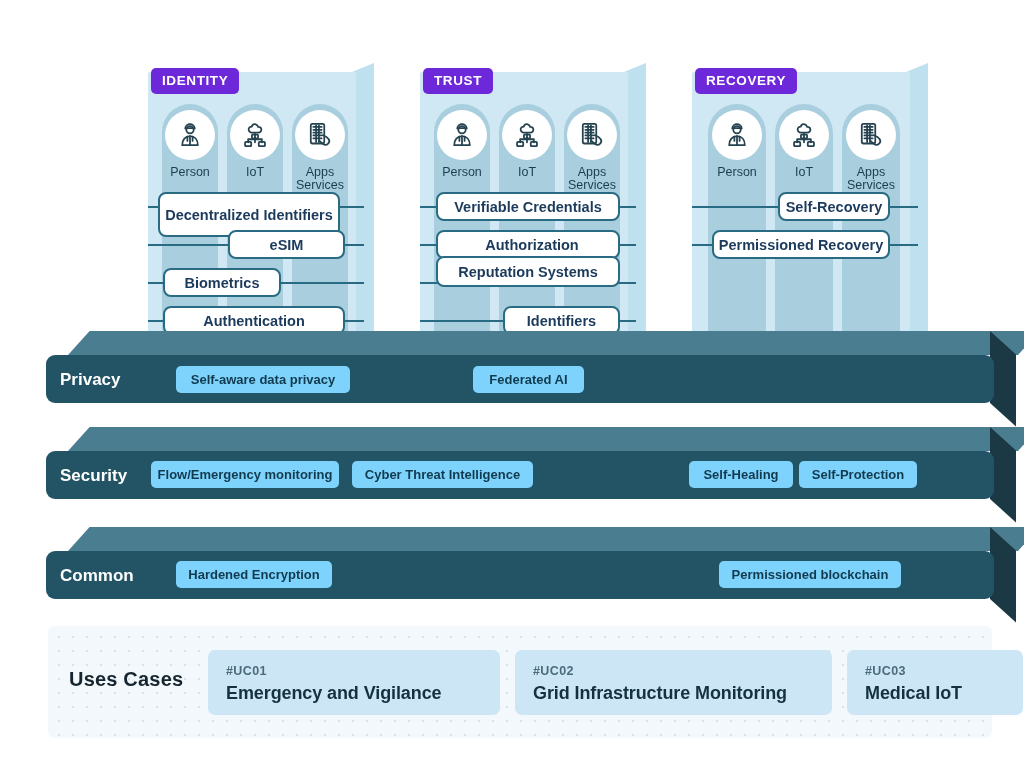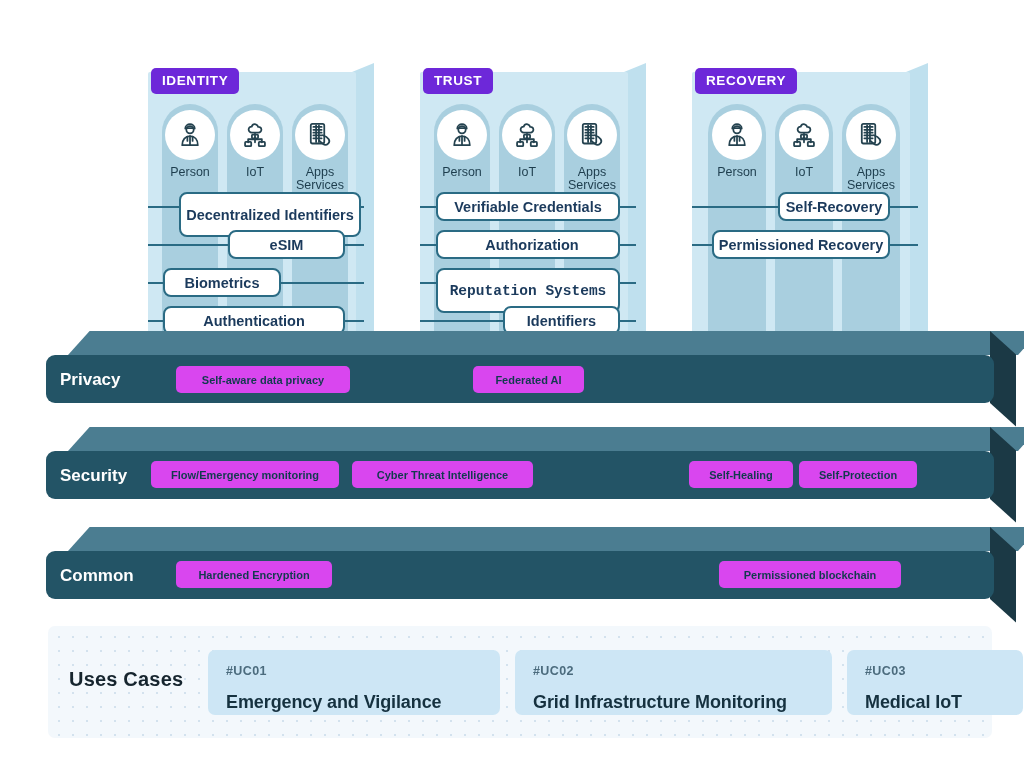--- a/index.html
+++ b/index.html
@@ -91,24 +91,24 @@
   }
   .slab-label{
     position:absolute;
     color:#ffffff;
     font-size:17px;
     font-weight:bold;
     z-index:34;
   }
   .chip{
     position:absolute;
-    background:#d946ef;
+    background:#7dd3fc;
     border-radius:5px;
     color:#123a4e;
-    font-size:11px;
+    font-size:13px;
     font-weight:bold;
     display:flex;align-items:center;justify-content:center;
     z-index:34;
     white-space:nowrap;
     padding:0 10px;
     box-sizing:border-box;
   }
 
   
   #usecases{
@@ -127,21 +127,21 @@
   }
   .uc-card{
     position:absolute;
     background:#cde6f5;
     border-radius:7px;
     box-sizing:border-box;
     padding:14px 18px 0 18px;
   }
   .uc-id{
     font-size:12.5px;font-weight:bold;color:#4b6b7d;letter-spacing:.4px;
-    margin-bottom:14px;
+    margin-bottom:5px;
   }
   .uc-name{
     font-size:18px;font-weight:bold;color:#15313f;letter-spacing:-.1px;
   }
   svg.ico{display:block;}
 </style>
 </head>
 <body>
 
 <div id="stage">
@@ -209,21 +209,21 @@
     <div class="col-label" style="left:140px;top:94px;width:64px;white-space:pre-line;">Apps
 Services</div>
 
     <div class="pillar-tag" style="left:3px;top:-4px;">IDENTITY</div>
   </div>
 
   <div class="connector" style="left:148px;top:206px;width:216px;"></div>
   <div class="connector" style="left:148px;top:244px;width:216px;"></div>
   <div class="connector" style="left:148px;top:282px;width:216px;"></div>
   <div class="connector" style="left:148px;top:320px;width:216px;"></div>
-  <div class="cap" style="left:179px;top:192px;width:182px;height:45px;">Decentralized Identifiers</div>
+  <div class="cap" style="left:158px;top:192px;width:182px;height:45px;">Decentralized Identifiers</div>
   <div class="cap" style="left:228px;top:230px;width:117px;height:29px;">eSIM</div>
   <div class="cap" style="left:163px;top:268px;width:118px;height:29px;">Biometrics</div>
   <div class="cap" style="left:163px;top:306px;width:182px;height:29px;">Authentication</div>
 
   <div class="pillar" style="left:420px;top:72px;width:230px;height:280px;">
     <div class="pillar-side-top" style="left:204px;top:0px;width:22px;height:268px;transform:skewY(-22deg);transform-origin:left top;"></div>
     <div class="pillar-body" style="width:208px;height:278px;"></div>
     <div class="col" style="left:14px;top:32px;width:56px;height:246px;"></div>
     <div class="col" style="left:79px;top:32px;width:56px;height:246px;"></div>
     <div class="col" style="left:144px;top:32px;width:56px;height:246px;"></div>
@@ -250,21 +250,21 @@
 Services</div>
 
     <div class="pillar-tag" style="left:3px;top:-4px;">TRUST</div>
   </div>
   <div class="connector" style="left:420px;top:206px;width:216px;"></div>
   <div class="connector" style="left:420px;top:244px;width:216px;"></div>
   <div class="connector" style="left:420px;top:282px;width:216px;"></div>
   <div class="connector" style="left:420px;top:320px;width:216px;"></div>
   <div class="cap" style="left:436px;top:192px;width:184px;height:29px;">Verifiable Credentials</div>
   <div class="cap" style="left:436px;top:230px;width:184px;height:29px;padding-left:8px;">Authorization</div>
-  <div class="cap" style="left:436px;top:268px;width:184px;height:45px;font-family:Liberation Mono, monospace;">Reputation Systems</div>
+  <div class="cap" style="left:436px;top:256px;width:184px;height:31px;">Reputation Systems</div>
   <div class="cap" style="left:503px;top:306px;width:117px;height:29px;">Identifiers</div>
 
   <div class="pillar" style="left:692px;top:72px;width:240px;height:280px;">
     <div class="pillar-side-top" style="left:214px;top:0px;width:22px;height:268px;transform:skewY(-22deg);transform-origin:left top;"></div>
     <div class="pillar-body" style="width:218px;height:278px;"></div>
     <div class="col" style="left:16px;top:32px;width:58px;height:246px;"></div>
     <div class="col" style="left:83px;top:32px;width:58px;height:246px;"></div>
     <div class="col" style="left:150px;top:32px;width:58px;height:246px;"></div>
 
     <div class="col-circle" style="left:20px;top:38px;">

